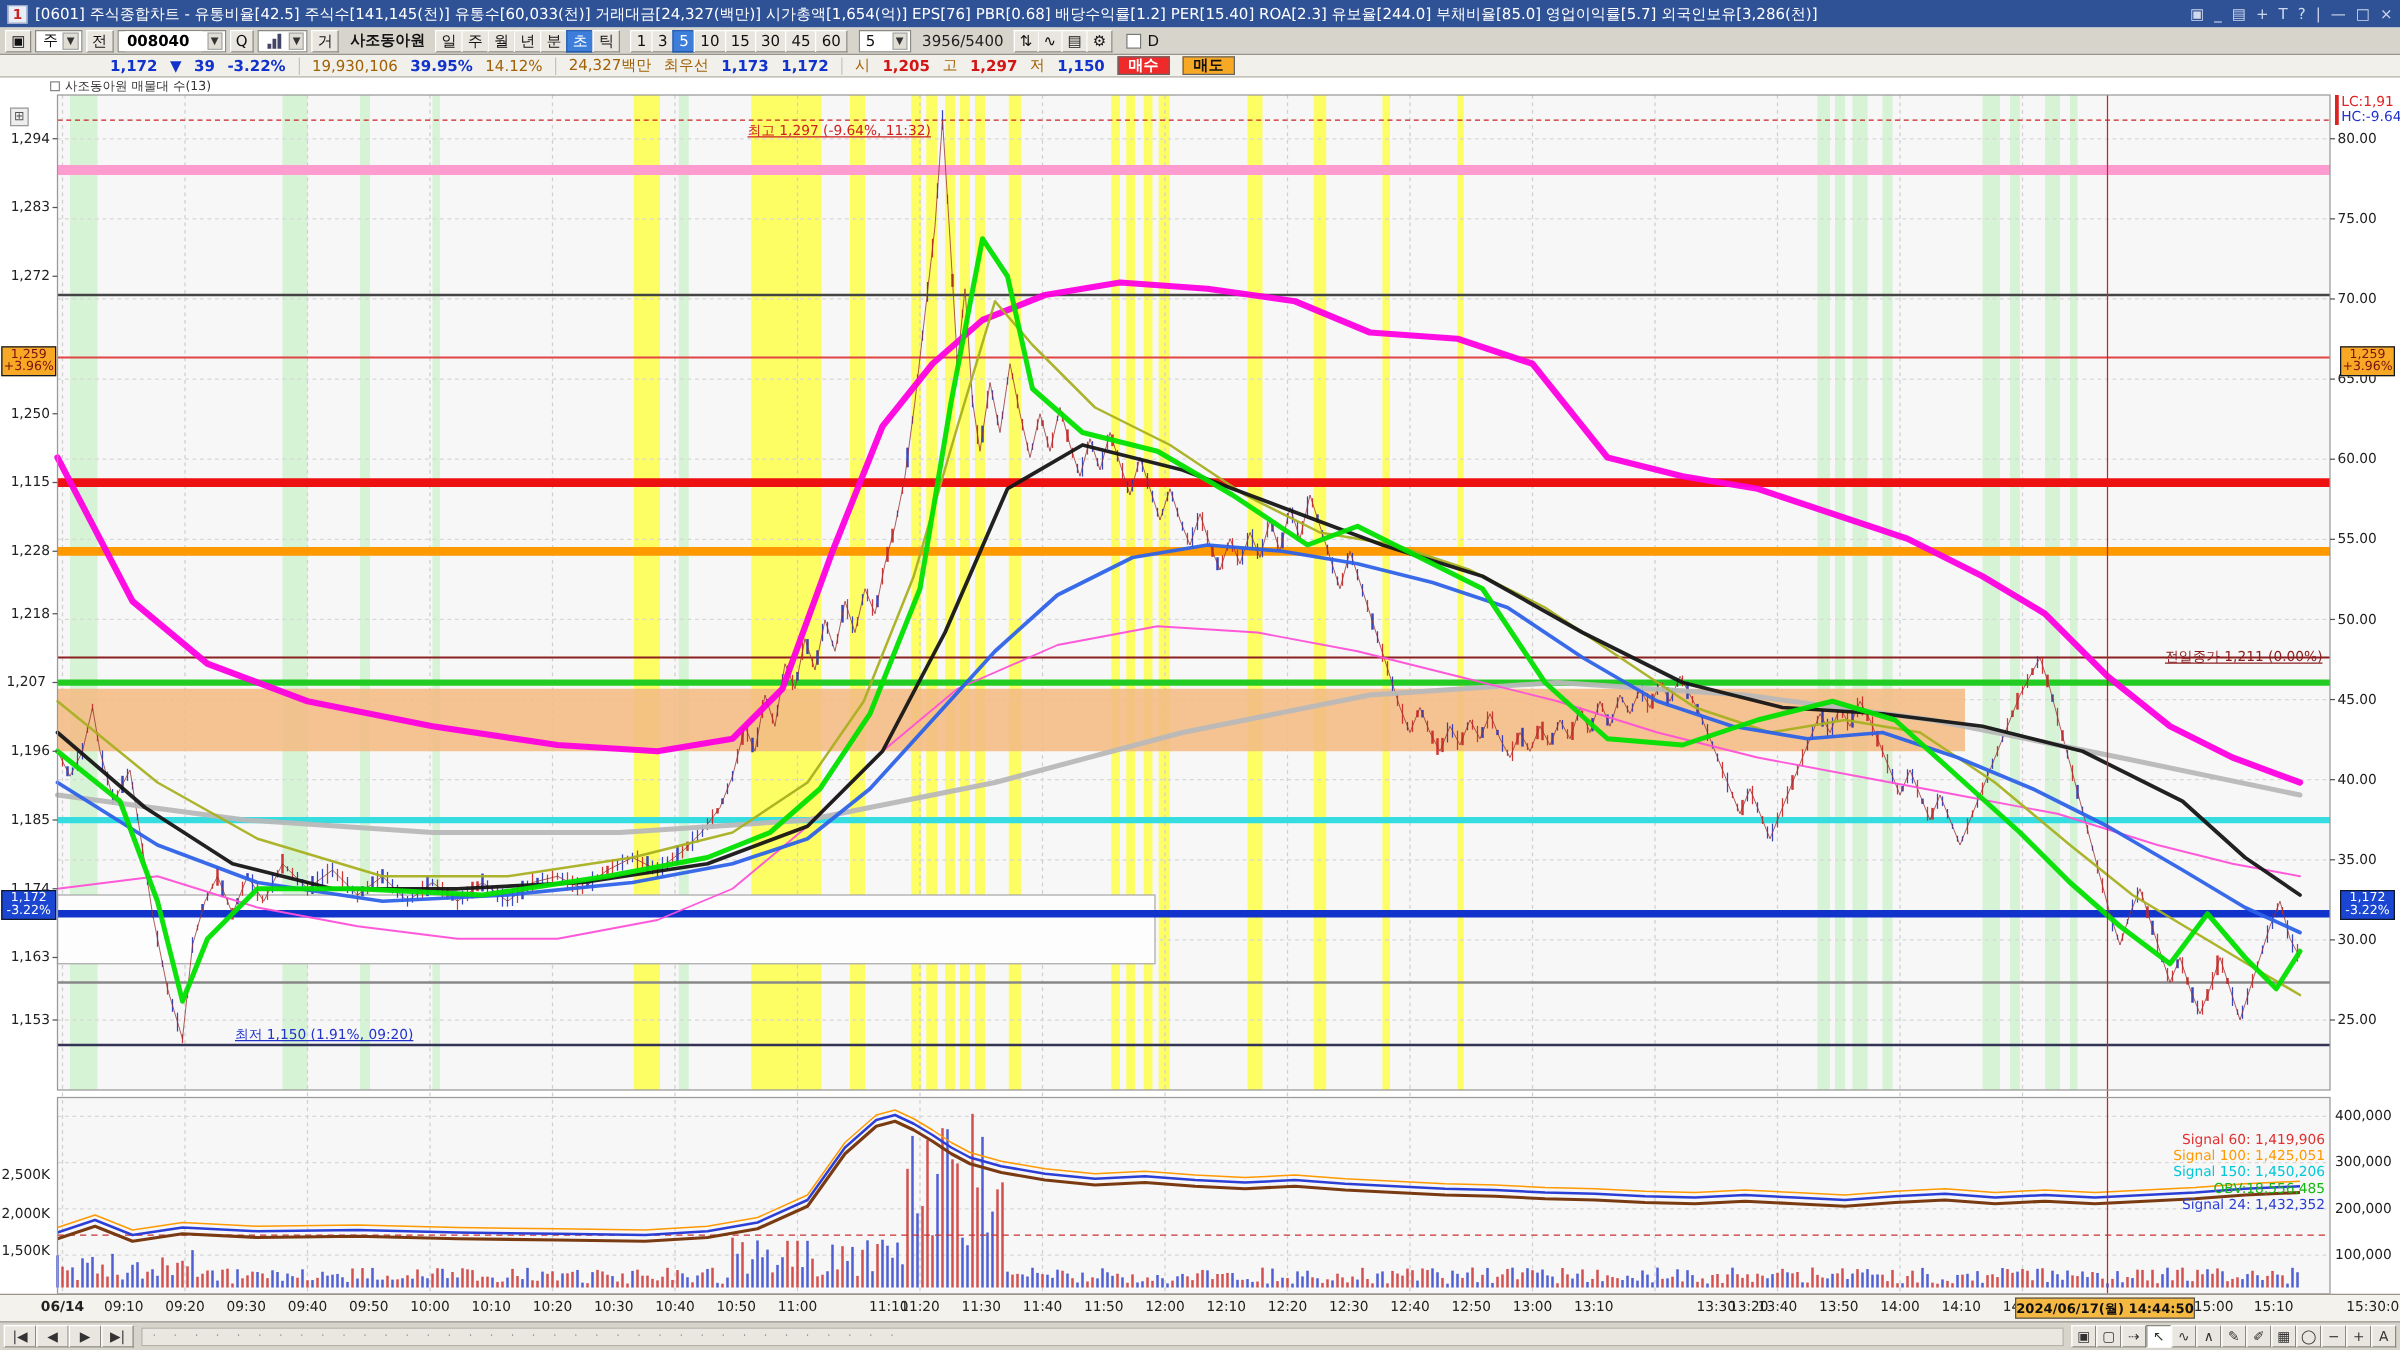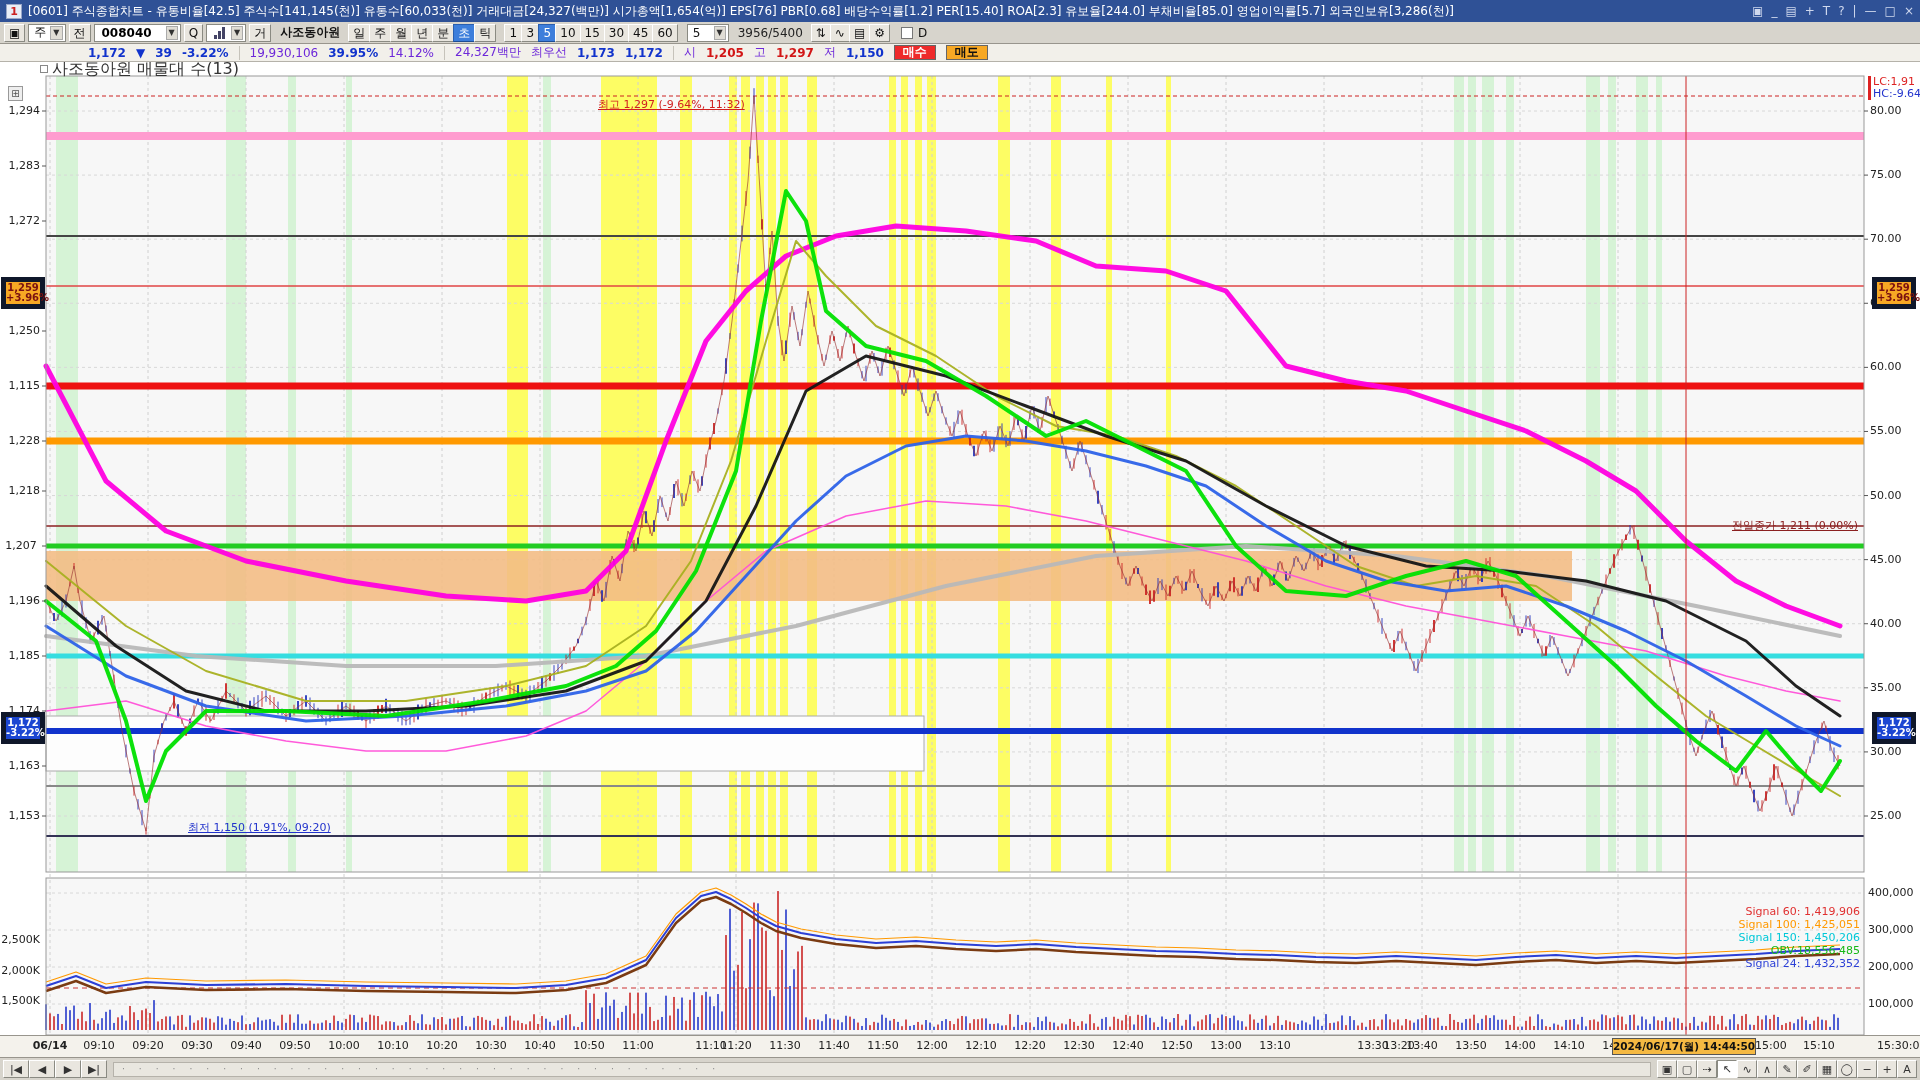--- a/index.html
+++ b/index.html
@@ -29,41 +29,41 @@
   .counter{padding:0 6px;color:#222;}
   .chk{width:12px;height:12px;border:1px solid #777;background:#fff;display:inline-block;margin:0 2px 0 8px;}
   .icon-bars{display:inline-flex;align-items:flex-end;gap:1px;height:12px;padding:0 2px;}
   .icon-bars i{width:3px;background:#446;display:block;}
   
   .quotebar{position:absolute;left:0;top:44px;width:1920px;height:18px;background:#f2f0ea;border-bottom:1px solid #b5b2aa;
     display:flex;align-items:center;padding-left:88px;gap:10px;z-index:30;font-size:12px;white-space:nowrap;}
   .qb-sep{border-left:1px solid #c6c3ba;height:14px;}
   .dn{color:#1133cc;font-weight:bold;}
   .up{color:#d21616;font-weight:bold;}
-  .blk{color:#6d28d9;}
+  .blk{color:#a16207;}
   .qbtn{height:15px;padding:0 8px;display:inline-flex;align-items:center;border:1px solid #666;font-weight:bold;font-size:12px;}
   .qbtn.buy{background:#ee2a2a;color:#fff;}
   .qbtn.sell{background:#f7a824;color:#111;}
   
   .chart-header{position:absolute;left:40px;top:62px;height:14px;display:flex;align-items:center;gap:4px;
-    font-size:16px;color:#333;z-index:20;}
+    font-size:10px;color:#333;z-index:20;}
   .hdr-box{width:8px;height:8px;border:1px solid #888;background:#fff;}
   .grid-icon{position:absolute;left:8px;top:86px;width:15px;height:15px;border:1px solid #999;background:#eee;z-index:20;
     display:flex;align-items:center;justify-content:center;font-size:10px;color:#555;}
   
   .axis-label{position:absolute;font-size:11px;color:#222;z-index:10;}
   .legend-price{position:absolute;right:60px;top:108px;text-align:right;z-index:12;line-height:13px;font-size:11px;}
   .legend-volume{position:absolute;right:60px;top:905px;text-align:right;z-index:12;line-height:13px;font-size:11px;}
   .ann{position:absolute;font-size:11px;z-index:12;white-space:nowrap;text-decoration:underline;}
   .ann.high{left:598px;top:97px;color:#d02020;}
   .ann.low{left:188px;top:820px;color:#2233cc;}
   .ann.prev{right:62px;top:518px;color:#8b2020;}
   .lchc{position:absolute;left:1868px;top:76px;z-index:12;font-size:11px;line-height:12px;border-left:3px solid #d22;padding-left:2px;background:#fff;}
   .lchc .lc{color:#d22;}.lchc .hc{color:#2233cc;}
-  .badge{position:absolute;width:44px;z-index:14;font-size:10px;line-height:10px;text-align:center;padding:1px 0;border:5px solid #0f172a;font-weight:bold;}
+  .badge{position:absolute;width:44px;z-index:14;font-size:10px;line-height:10px;text-align:center;padding:1px 0;border:1px solid #0f172a;}
   .badge.o{background:#f7a824;color:#7a1010;}
   .badge.b{background:#1b46d2;color:#fff;}
   
   .timeaxis{position:absolute;left:0;top:1035px;width:1920px;height:22px;background:#f4f2ec;border-top:1px solid #98958d;z-index:20;}
   .t-label{position:absolute;top:3px;width:46px;text-align:center;font-size:11px;color:#222;}
   .t-hl{position:absolute;left:1612px;top:2px;width:144px;height:17px;background:#f5b942;border:1px solid #555;
     font-size:10.5px;font-weight:bold;display:flex;align-items:center;justify-content:center;z-index:21;white-space:nowrap;}
   
   .bottombar{position:absolute;left:0;top:1057px;width:1920px;height:23px;background:#d7d4cc;border-top:1px solid #98958d;
     display:flex;align-items:center;padding:0 3px;gap:2px;z-index:30;}

